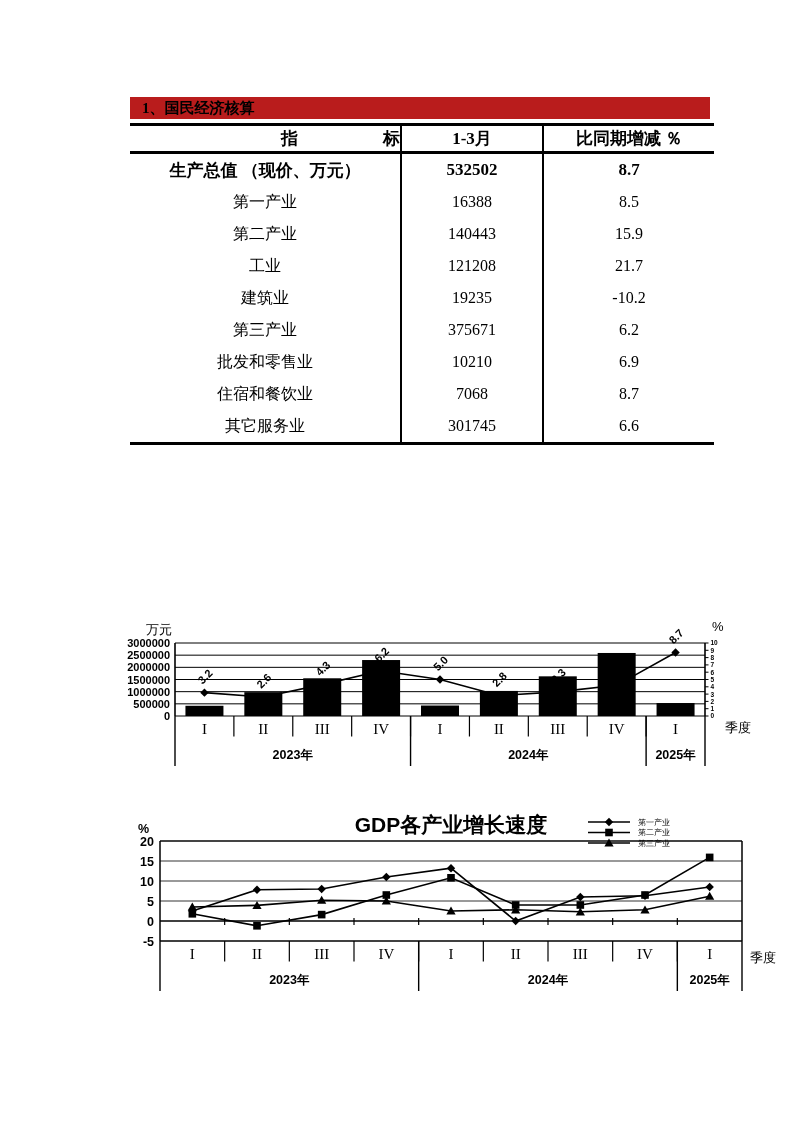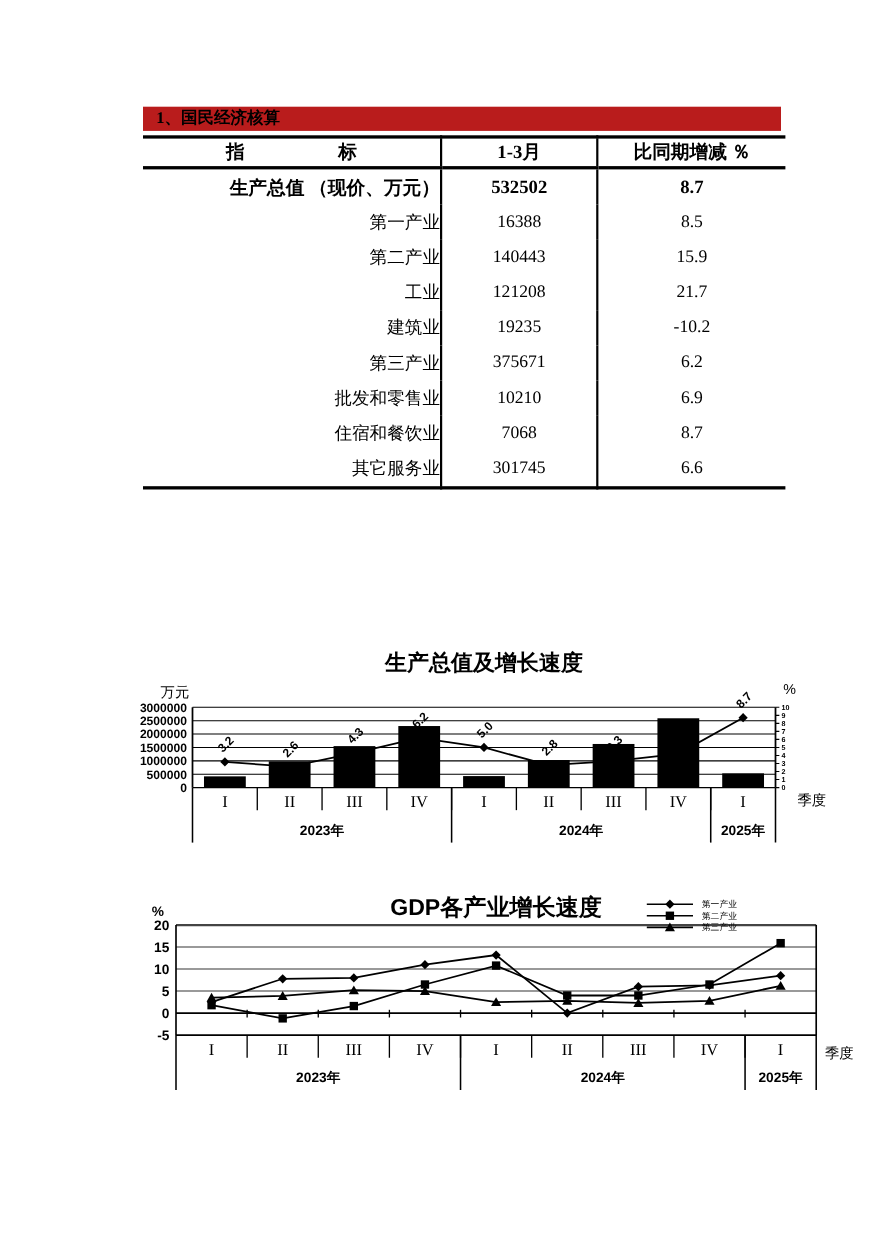--- a/index.html
+++ b/index.html
@@ -10,24 +10,24 @@
   .section-bar{position:absolute;left:130px;top:97px;width:580px;height:22px;
                background:#b91c1c;font-weight:bold;font-size:15px;line-height:22px;
                padding-left:12px;box-sizing:border-box;}
 
   
   .stats-table{position:absolute;left:130px;top:123px;width:580px;border-collapse:collapse;
                table-layout:fixed;border-top:3px solid #000;border-bottom:3px solid #000;}
   .stats-table th{border-bottom:3px solid #000;font-size:17px;font-weight:bold;height:25px;padding:0;}
   .stats-table td{height:32px;padding:0;font-size:16px;}
   .stats-table td + td, .stats-table th + th{border-left:2px solid #000;}
-  .col-ind{width:270px;text-align:right;}
+  .col-ind{width:270px;text-align:center;}
   .col-val{width:140px;text-align:center;}
   .col-chg{width:170px;text-align:center;}
-  th.col-ind{text-align:center;white-space:pre;}
+  th.col-ind{text-align:right;white-space:pre;}
   .bold-row td{font-weight:bold;font-size:17px;}
   .ind0{padding-left:2px;} .ind1{padding-left:26px;} .ind2{padding-left:56px;}
 
   
   .chart-title{position:absolute;text-align:center;font-family:"Liberation Sans",sans-serif;
                font-weight:bold;color:#000;}
   #chart1-title{left:175px;top:589px;width:530px;font-size:20px;}
   #chart2-title{left:160px;top:811px;width:582px;font-size:21px;}
   svg{position:absolute;overflow:visible;}
   #chart1-svg{left:130px;top:616px;width:660px;height:170px;}
@@ -101,21 +101,20 @@
           <td class="col-chg">8.7</td>
         </tr>
         <tr>
           <td class="col-ind ind2">其它服务业</td>
           <td class="col-val">301745</td>
           <td class="col-chg">6.6</td>
         </tr>
       </tbody>
   </table>
 
-  <div class="chart-title" id="chart1-title">生产总值及增长速度</div>
   <svg id="chart1-svg">
       <g>
         <line x1="45" y1="27" x2="575" y2="27" stroke="#000" stroke-width="1"></line>
         <text x="40" y="31" text-anchor="end" class="axlab">3000000</text>
         <line x1="45" y1="39.166666666666664" x2="575" y2="39.166666666666664" stroke="#000" stroke-width="1"></line>
         <text x="40" y="43.166666666666664" text-anchor="end" class="axlab">2500000</text>
         <line x1="45" y1="51.333333333333336" x2="575" y2="51.333333333333336" stroke="#000" stroke-width="1"></line>
         <text x="40" y="55.333333333333336" text-anchor="end" class="axlab">2000000</text>
         <line x1="45" y1="63.5" x2="575" y2="63.5" stroke="#000" stroke-width="1"></line>
         <text x="40" y="67.5" text-anchor="end" class="axlab">1500000</text>

